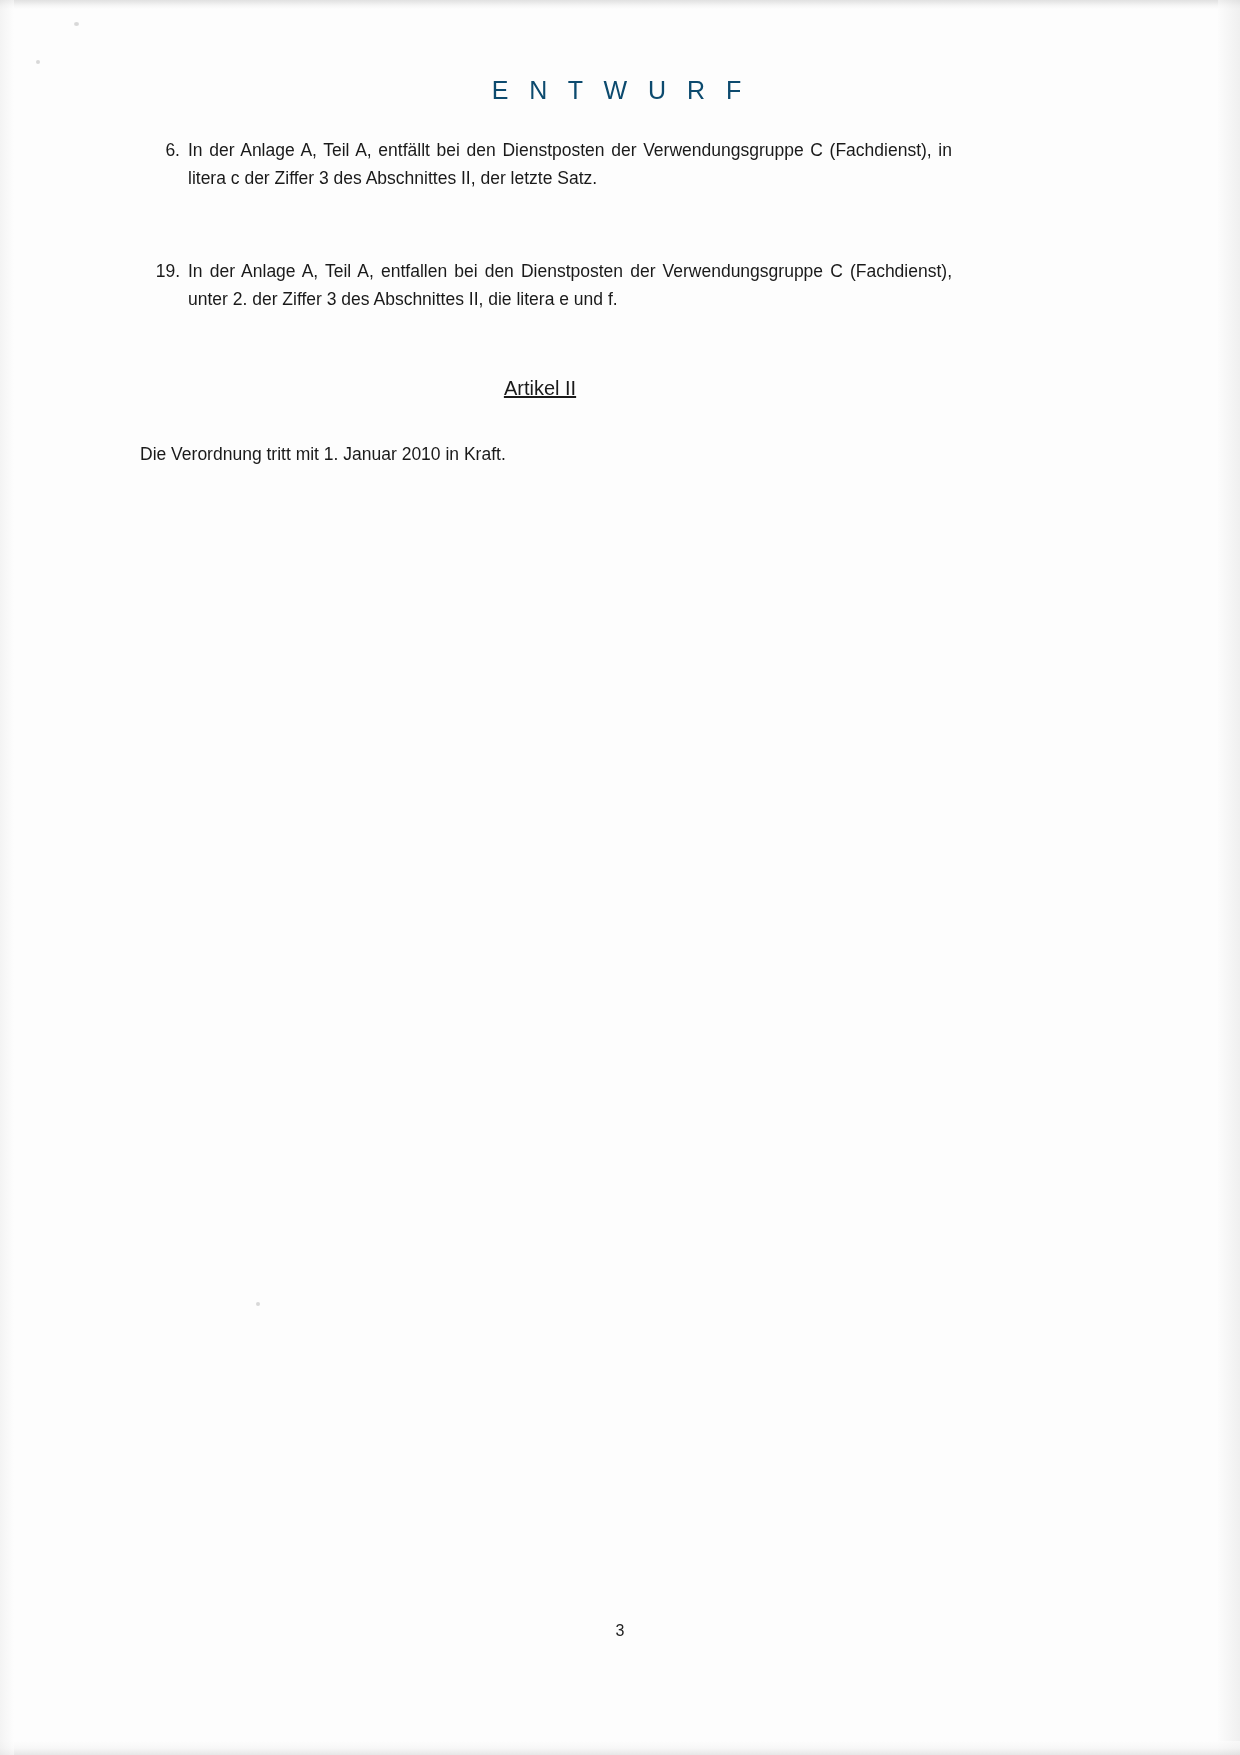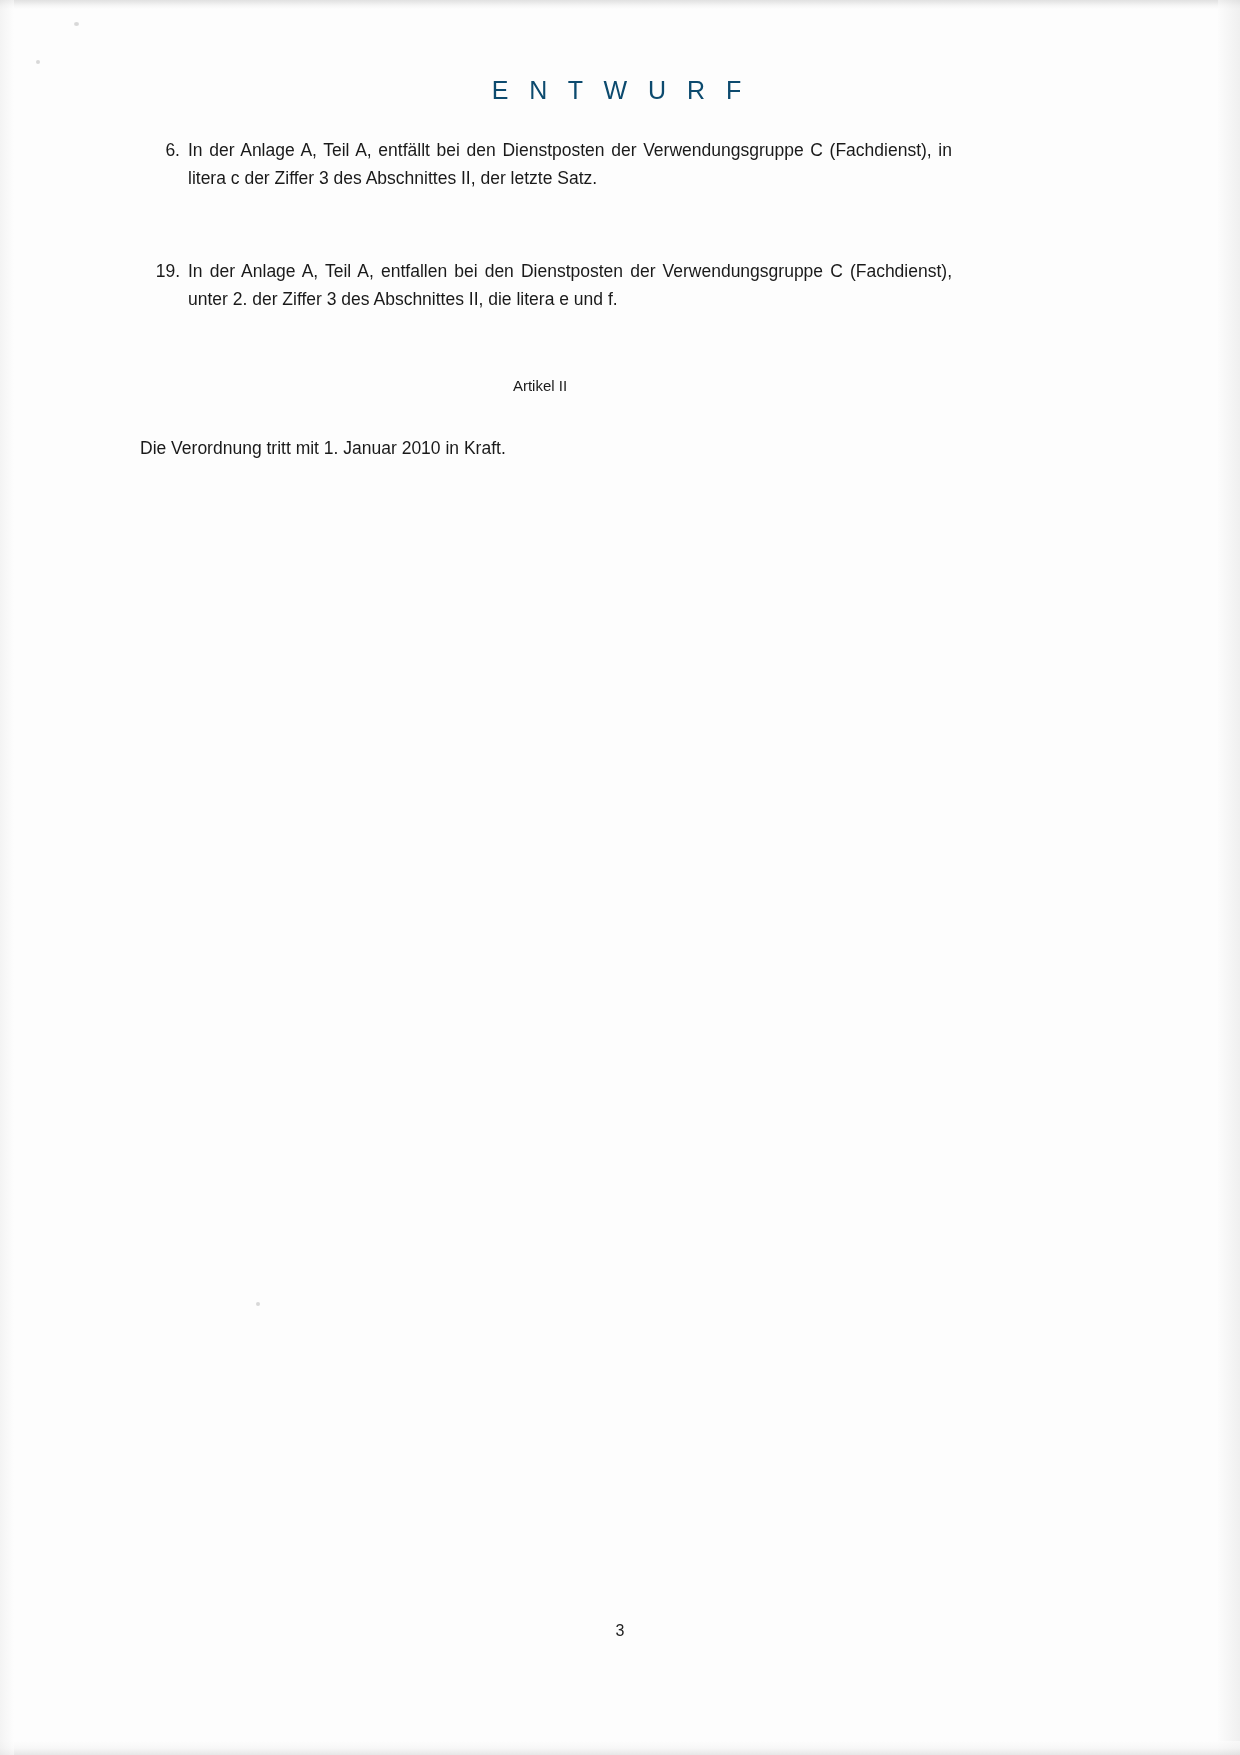--- a/index.html
+++ b/index.html
@@ -98,22 +98,23 @@
   }
   .numbered-item .txt {
     flex: 1 1 auto;
     text-align: justify;
     text-justify: inter-word;
   }
 
   .article-heading {
     margin-top: 56px;
     text-align: center;
-    font-size: 15px;
+    font-size: 20px;
     padding-right: 14px;
+    text-decoration: underline;
   }
 
   .closing-para {
     margin-top: 40px;
     margin-left: -2px;
     font-size: 17.5px;
     line-height: 1.6;
   }
 
   .page-number {

